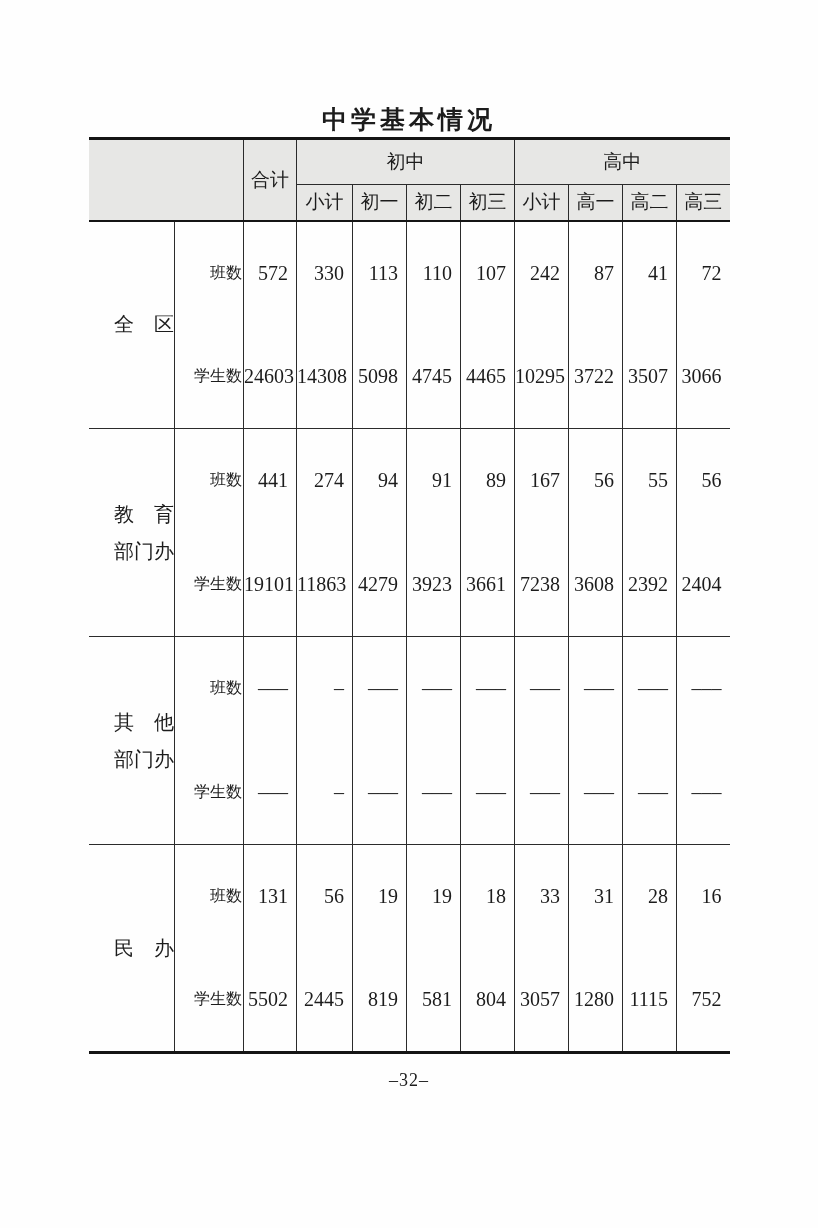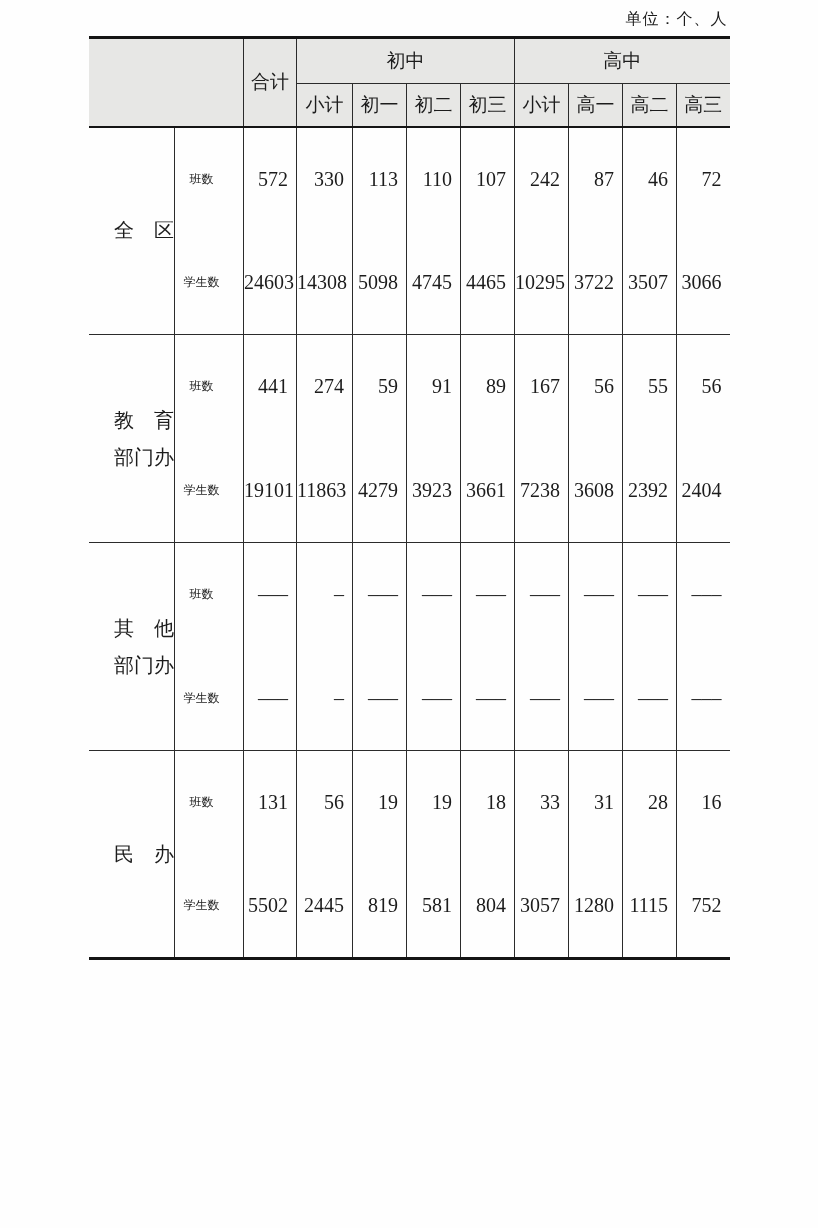--- a/index.html
+++ b/index.html
@@ -41,55 +41,56 @@
     border-bottom:3px solid var(--border-strong);
   }
   .tbl th,.tbl td{font-weight:normal;padding:0;}
   thead th{
     background:var(--header-bg);
     font-size:19px;
     text-align:center;
     vertical-align:middle;
   }
   tr.h1 th{height:46px;}
-  tr.h2 th{height:43px;border-bottom:2px solid var(--border-strong);}
+  tr.h2 th{height:36px;border-bottom:2px solid var(--border-strong);}
   th.span2{border-bottom:2px solid var(--border-strong);}
   th.grp{border-bottom:1px solid var(--border);}
   .vline{border-left:1px solid var(--border);}
   tbody tr{height:104px;}
   tr.section-start > th, tr.section-start > td{border-top:1px solid var(--border);}
   td.num{
     text-align:right;
     vertical-align:middle;
     padding-right:8px;
     font-size:20px;
   }
   th.metric{
-    vertical-align:middle;
-    padding-right:15px;
-    font-size:12px;
+    text-align:right;
+    vertical-align:middle;
+    padding-right:1px;
+    font-size:16px;
   }
   th.rowgroup{
     vertical-align:middle;
     font-size:20px;
   }
   .rg-line{line-height:37px;text-align:right;}
   .pageno{
     margin-top:16px;
     text-align:center;
     font-size:18px;
     letter-spacing:1px;
   }
 </style>
 </head>
 <body>
 
 <div class="sheet">
 
-  <div class="unit-note">单位：个、人</div>
+  <h1 class="title">中学基本情况</h1>
 
   <table class="tbl">
     <colgroup>
       <col style="width:86px">
         <col style="width:69px">
         <col style="width:53px">
       <col style="width:56px">
         <col style="width:54px">
         <col style="width:54px">
         <col style="width:54px">
@@ -124,21 +125,21 @@
           <div class="rg-line"></div>
         </th>
         <th class="metric vline">班数</th>
         <td class="num vline">572</td>
         <td class="num vline">330</td>
         <td class="num vline">113</td>
         <td class="num vline">110</td>
         <td class="num vline">107</td>
         <td class="num vline">242</td>
         <td class="num vline">87</td>
-        <td class="num vline">46</td>
+        <td class="num vline">41</td>
         <td class="num vline">72</td>
       </tr>
       <tr>
         <th class="metric vline">学生数</th>
         <td class="num vline">24603</td>
         <td class="num vline">14308</td>
         <td class="num vline">5098</td>
         <td class="num vline">4745</td>
         <td class="num vline">4465</td>
         <td class="num vline">10295</td>
@@ -148,21 +149,21 @@
       </tr>
 
       <tr class="section-start">
         <th class="rowgroup" rowspan="2">
           <div class="rg-line">教　育</div>
           <div class="rg-line">部门办</div>
         </th>
         <th class="metric vline">班数</th>
         <td class="num vline">441</td>
         <td class="num vline">274</td>
-        <td class="num vline">59</td>
+        <td class="num vline">94</td>
         <td class="num vline">91</td>
         <td class="num vline">89</td>
         <td class="num vline">167</td>
         <td class="num vline">56</td>
         <td class="num vline">55</td>
         <td class="num vline">56</td>
       </tr>
       <tr>
         <th class="metric vline">学生数</th>
         <td class="num vline">19101</td>
@@ -230,14 +231,15 @@
         <td class="num vline">804</td>
         <td class="num vline">3057</td>
         <td class="num vline">1280</td>
         <td class="num vline">1115</td>
         <td class="num vline">752</td>
       </tr>
 
     </tbody>
   </table>
 
+  <div class="pageno">–32–</div>
 
 </div>
 
 </body></html>

